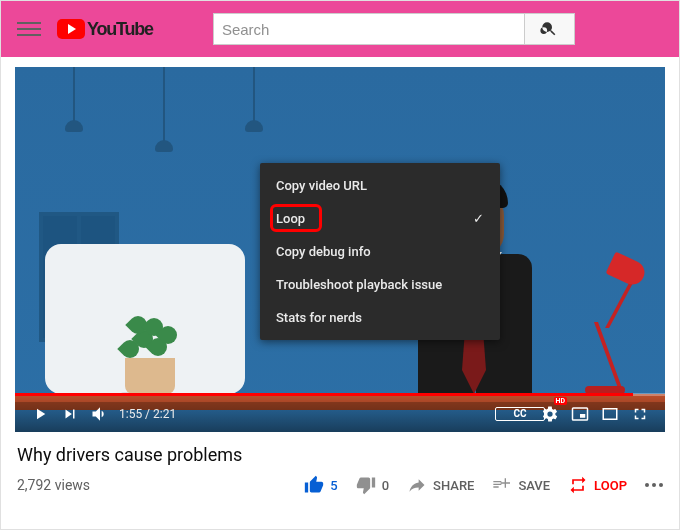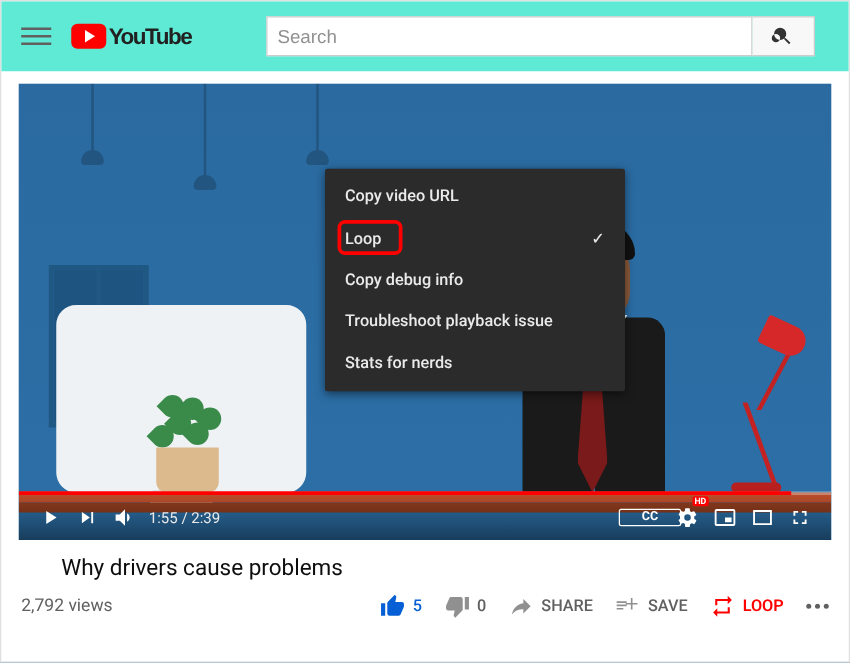--- a/index.html
+++ b/index.html
@@ -1,27 +1,27 @@
 <!DOCTYPE html>
 <html><head>
 <meta charset="utf-8">
 <style>
   * { box-sizing: border-box; margin: 0; padding: 0; }
   body { font-family: Roboto, Arial, sans-serif; background: #fff; width: 680px; height: 530px; overflow: hidden; border: 1px solid #e0e0e0; }
   
   
-  .header { display: flex; align-items: center; height: 56px; padding: 0 16px; background: #5eead4; }
+  .header { display: flex; align-items: center; height: 56px; padding: 0 16px; background: #ec4899; }
   .hamburger { width: 24px; height: 24px; display: flex; flex-direction: column; justify-content: center; gap: 4px; cursor: pointer; margin-right: 16px; }
   .hamburger span { height: 2px; background: #606060; }
   .logo { display: flex; align-items: center; cursor: pointer; }
   .logo-play { width: 28px; height: 20px; background: #ff0000; border-radius: 5px; display: flex; align-items: center; justify-content: center; }
   .logo-play::after { content: ""; border-left: 8px solid #fff; border-top: 5px solid transparent; border-bottom: 5px solid transparent; margin-left: 2px; }
   .logo-text { font-family: Arial Black, Arial, sans-serif; font-weight: 900; font-size: 18px; letter-spacing: -1.2px; margin-left: 2px; color: #212121; }
   .search-wrap { display: flex; margin-left: 60px; flex: 0 0 auto; }
-  .search-input { width: 389px; height: 32px; border: 1px solid #ccc; padding: 0 8px; font-size: 15px; outline: none; background:#fff; }
+  .search-input { width: 312px; height: 32px; border: 1px solid #ccc; padding: 0 8px; font-size: 15px; outline: none; background:#fff; }
   .search-input::placeholder { color: #909090; }
   .search-btn { width: 50px; height: 32px; border: 1px solid #ccc; border-left: none; background: #f8f8f8; display: flex; align-items: center; justify-content: center; cursor: pointer; }
   .search-btn svg { width: 18px; height: 18px; fill: #333; }
   
   
   .video-area { margin: 10px 14px 0 14px; position: relative; width: 650px; height: 365px; background: #2a6a9c; overflow: hidden; }
   
   
   .scene { position: absolute; inset: 0; background: linear-gradient(#2a6aa0,#2c6fa6); }
   .hanglamp { position: absolute; top: 0; width: 2px; background: #225680; }
@@ -62,28 +62,28 @@
   .controls { position:absolute; left:0; right:0; bottom:0; height:36px; display:flex; align-items:center; padding:0 10px; color:#fff; font-size:12px; background: linear-gradient(transparent, rgba(0,0,0,0.45)); }
   .ctrl { width:30px; height:30px; display:flex; align-items:center; justify-content:center; cursor:pointer; }
   .ctrl svg { fill:#fff; }
   .time { margin-left:4px; font-size:12px; color:#eaeaea; }
   .spacer { flex:1; }
   .cc-badge { font-size:10px; font-weight:bold; border:1.5px solid #fff; border-radius:2px; padding:0 17px; line-height:12px; }
   .gear-wrap { position:relative; }
   .hd-badge { position:absolute; top:-2px; right:-2px; font-size:7px; background:#ff0000; color:#fff; padding:0 2px; border-radius:2px; font-weight:bold;text-align:center; }
 
   
-  .ctx { position:absolute; left:245px; top:68px; width:240px; background:#2b2b2b; border-radius:2px; padding:6px 0; color:#eaeaea; font-size:13px; box-shadow:0 2px 8px rgba(0,0,0,0.5); }
+  .ctx { position:absolute; left:245px; top:96px; width:240px; background:#2b2b2b; border-radius:2px; padding:6px 0; color:#eaeaea; font-size:13px; box-shadow:0 2px 8px rgba(0,0,0,0.5); }
   .ctx-item { position:relative; padding:9px 16px; cursor:pointer; display:flex; align-items:center; font-weight:500; }
   .ctx-check { margin-left:auto; }
   .highlight-box { position:absolute; border:3px solid #ff0000; border-radius:6px; pointer-events:none; }
 
   
   .meta { padding: 12px 16px 0 16px; }
-  .title { font-size:18px; color:#0d0d0d; font-weight:400;margin-left:32px; }
+  .title { font-size:18px; color:#0d0d0d; font-weight:400; }
   .row2 { display:flex; align-items:center; margin-top:10px; }
   .views { color:#606060; font-size:14px; }
   .actions { margin-left:auto; display:flex; align-items:center; gap:18px; }
   .action { display:flex; align-items:center; gap:6px; color:#606060; font-size:13px; font-weight:500; cursor:pointer; }
   .action svg { fill:#909090; width:20px; height:20px; }
   .action.like svg { fill:#065fd4; }
   .action.like .cnt { color:#065fd4; }
   .action.loop { color:#ff0000; font-weight:600; }
   .action.loop svg { fill:#ff0000; }
   .more-dots { display:flex; gap:3px; cursor:pointer; }
@@ -156,21 +156,21 @@
     <div class="ctrl">
         <svg width="18" height="18" viewBox="0 0 24 24">
           <path d="M6 18l8.5-6L6 6v12zM16 6v12h2V6h-2z"></path>
         </svg>
       </div>
     <div class="ctrl">
         <svg width="20" height="20" viewBox="0 0 24 24">
           <path d="M3 9v6h4l5 5V4L7 9H3zm13.5 3A4.5 4.5 0 0014 7.97v8.05A4.5 4.5 0 0016.5 12z"></path>
         </svg>
       </div>
-    <div class="time"><span>1:55</span> / <span>2:39</span></div>
+    <div class="time"><span>1:55</span> / <span>2:21</span></div>
     <div class="spacer"></div>
     <div class="ctrl">
         <span class="cc-badge">CC</span>
       </div>
     <div class="ctrl gear-wrap">
       <svg width="18" height="18" viewBox="0 0 24 24">
           <path d="M19.14 12.94a7.07 7.07 0 000-1.88l2.03-1.58a.5.5 0 00.12-.64l-1.92-3.32a.5.5 0 00-.61-.22l-2.39.96a7.03 7.03 0 00-1.62-.94l-.36-2.54A.5.5 0 0014 2h-4a.5.5 0 00-.49.42l-.36 2.54c-.58.24-1.12.56-1.62.94l-2.39-.96a.5.5 0 00-.61.22L2.61 8.84a.5.5 0 00.12.64l2.03 1.58a7.07 7.07 0 000 1.88l-2.03 1.58a.5.5 0 00-.12.64l1.92 3.32c.14.24.43.34.61.22l2.39-.96c.5.38 1.04.7 1.62.94l.36 2.54A.5.5 0 0010 22h4a.5.5 0 00.49-.42l.36-2.54c.58-.24 1.12-.56 1.62-.94l2.39.96c.18.12.47.02.61-.22l1.92-3.32a.5.5 0 00-.12-.64l-2.03-1.58zM12 15.5A3.5 3.5 0 1115.5 12 3.5 3.5 0 0112 15.5z"></path>
         </svg>
       <span class="hd-badge">HD</span>
     </div>

